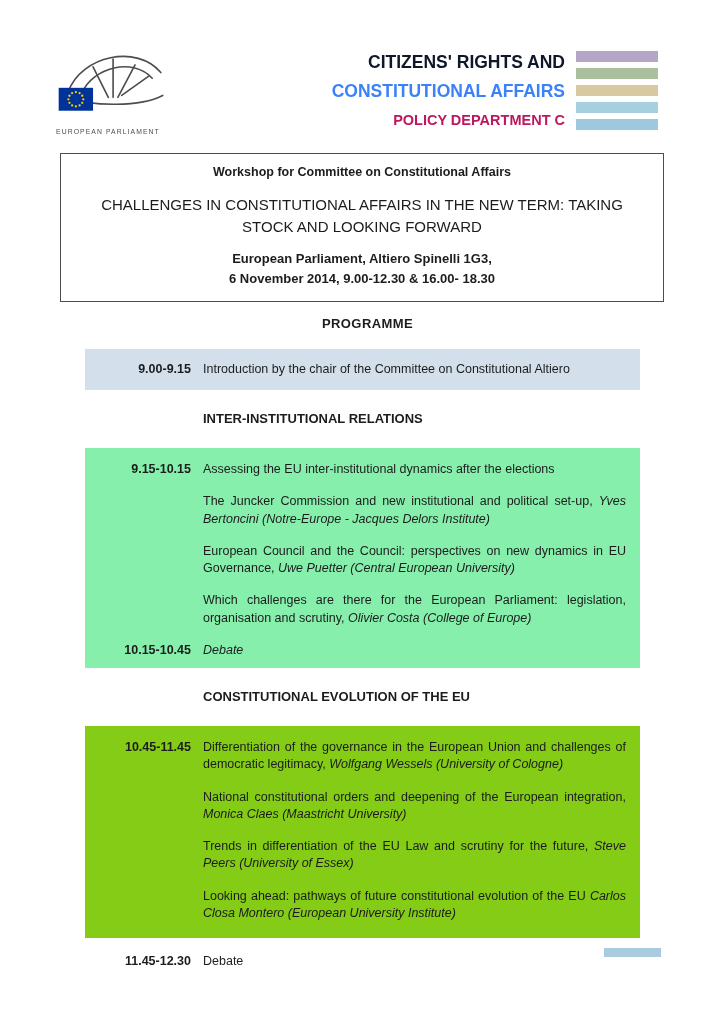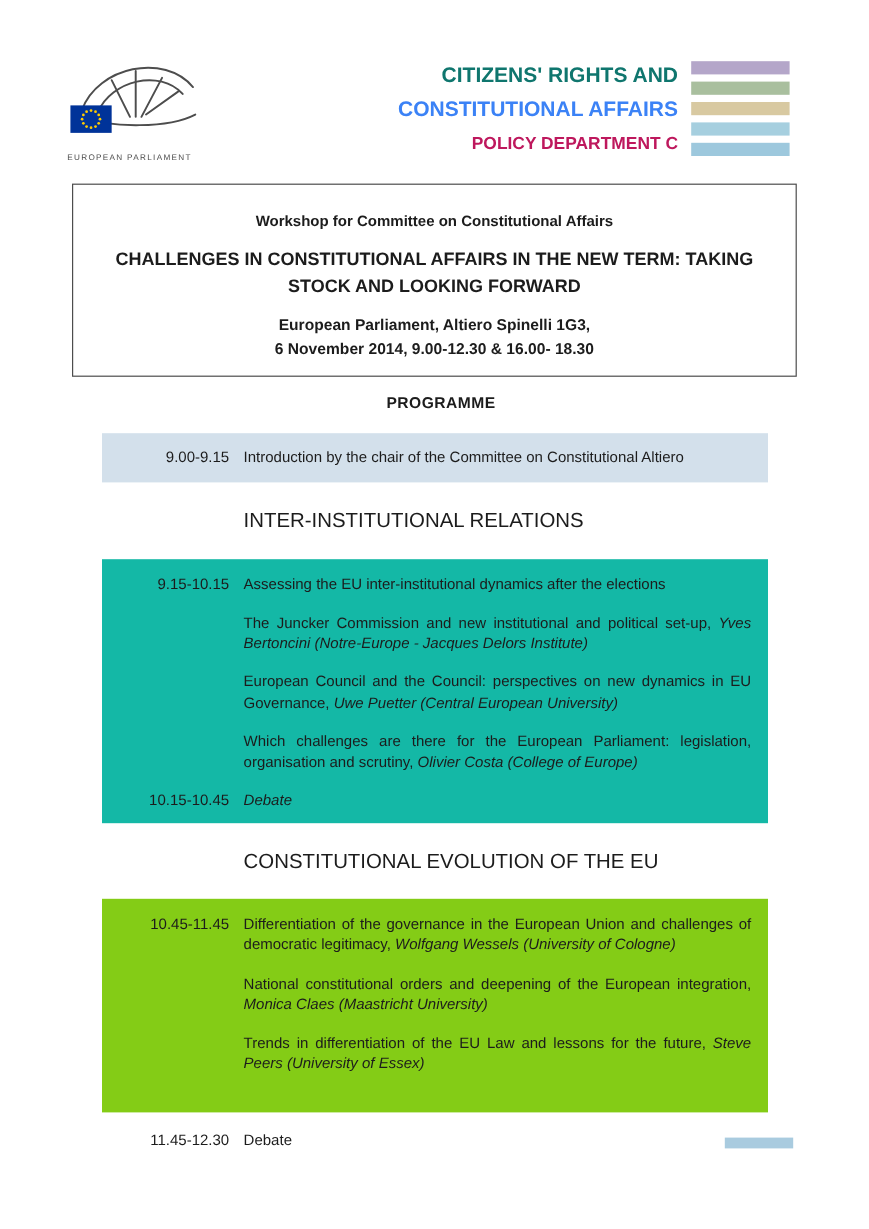--- a/index.html
+++ b/index.html
@@ -20,37 +20,37 @@
   .title-text{text-align:right;padding-top:6px;}
   .dept-title{font-size:17.5px;font-weight:bold;line-height:29px;}
   .dept-sub{font-size:14.5px;font-weight:bold;line-height:22px;margin-top:3px;}
   .bars{width:82px;margin-left:11px;padding-top:9px;display:flex;flex-direction:column;gap:6px;}
   .bar{height:11px;width:100%;}
   
   .banner{
     margin:18px 60px 0 60px;
     border:1px solid #4d4d4d;
     text-align:center;
-    padding:21px 26px 13px 26px;
+    padding:9px 26px 13px 26px;
   }
   .banner .workshop{font-size:12.5px;font-weight:bold;line-height:18px;margin-bottom:13px;}
-  .banner .big-title{font-size:15px;font-weight:bold;line-height:21.5px;margin:0 auto 12px auto;max-width:580px;}
+  .banner .big-title{font-size:15px;font-weight:normal;line-height:21.5px;margin:0 auto 12px auto;max-width:580px;}
   .banner .venue{font-size:13px;font-weight:bold;line-height:19.5px;}
   
   .programme-heading{margin-top:14px;text-align:center;font-size:13px;font-weight:bold;letter-spacing:0.4px;padding-left:11px;}
   .prog{margin:0 84px 0 85px;font-size:12.5px;line-height:1.38;}
   .prow{display:grid;grid-template-columns:106px 1fr;}
-  .time{font-weight:normal;text-align:right;white-space:nowrap;}
+  .time{font-weight:bold;text-align:right;white-space:nowrap;}
   .content{padding-left:12px;padding-right:14px;margin:0;}
   .just{text-align:justify;}
   .speaker{font-style:italic;}
   .debate-italic{font-style:italic;}
   .highlight{}
   .intro-row{margin-top:18px;padding:12px 0;}
-  .section-heading{margin-top:20px;padding-left:118px;font-weight:normal;font-size:17px;}
+  .section-heading{margin-top:20px;padding-left:118px;font-weight:bold;font-size:13px;}
   .block{margin-top:20px;padding:13px 0 9px 0;}
   .block .para{margin-top:15px;}
   .block .debate-row{margin-top:15px;}
   .block2{padding-bottom:16px;}
   .final-row{margin-top:13px;padding:2px 0;}
   .footer-accent{position:absolute;right:63px;top:948px;width:57px;height:9px;}
   
   .logo-svg{display:block;}
 </style>
 </head>
@@ -85,21 +85,21 @@
           <circle cx="17.3" cy="56.3" r="1.2"></circle>
             <circle cx="20.1" cy="53.5" r="1.2"></circle>
         </g>
       </svg>
       <div class="logo-caption">EUROPEAN PARLIAMENT</div>
     </div>
 
     <div class="mast-spacer"></div>
 
     <div class="title-text">
-      <div class="dept-title" style="color: #0f766e;">CITIZENS' RIGHTS AND</div>
+      <div class="dept-title" style="color: #0f172a;">CITIZENS' RIGHTS AND</div>
       <div class="dept-title" style="color: #3b82f6;">CONSTITUTIONAL AFFAIRS</div>
       <div class="dept-sub" style="color: #be185d;">POLICY DEPARTMENT C</div>
     </div>
 
     <div class="bars">
       <div class="bar" style="background-color: rgb(180, 166, 201);"></div>
       <div class="bar" style="background-color: rgb(169, 191, 158);"></div>
       <div class="bar" style="background-color: rgb(216, 201, 161);"></div>
       <div class="bar" style="background-color: rgb(166, 207, 223);"></div>
       <div class="bar" style="background-color: rgb(157, 200, 221);"></div>
@@ -117,21 +117,21 @@
 
   <div class="prog">
 
     <div class="prow intro-row highlight" style="background-color: rgb(211, 224, 235);">
       <div class="time">9.00-9.15</div>
       <p class="content">Introduction by the chair of the Committee on Constitutional Altiero</p>
     </div>
 
     <div class="section-heading">INTER-INSTITUTIONAL RELATIONS</div>
 
-    <div class="block highlight" style="background-color: #14b8a6;">
+    <div class="block highlight" style="background-color: #86efac;">
       <div class="prow">
         <div class="time">9.15-10.15</div>
         <p class="content">Assessing the EU inter-institutional dynamics after the elections</p>
       </div>
 
       <div class="prow para">
         <div class="time"></div>
         <p class="content just"><span>The Juncker Commission and new institutional and political set-up, </span><em class="speaker">Yves Bertoncini (Notre-Europe - Jacques Delors Institute)</em></p>
       </div>
 
@@ -159,25 +159,26 @@
         <p class="content just"><span>Differentiation of the governance in the European Union and challenges of democratic legitimacy, </span><em class="speaker">Wolfgang Wessels (University of Cologne)</em></p>
       </div>
 
       <div class="prow para">
         <div class="time"></div>
         <p class="content just"><span>National constitutional orders and deepening of the European integration, </span><em class="speaker">Monica Claes (Maastricht University)</em></p>
       </div>
 
       <div class="prow para">
         <div class="time"></div>
-        <p class="content just"><span>Trends in differentiation of the EU Law and lessons for the future, </span><em class="speaker">Steve Peers (University of Essex)</em></p>
+        <p class="content just"><span>Trends in differentiation of the EU Law and scrutiny for the future, </span><em class="speaker">Steve Peers (University of Essex)</em></p>
       </div>
 
       <div class="prow para">
         <div class="time"></div>
+        <p class="content just"><span>Looking ahead: pathways of future constitutional evolution of the EU </span><em class="speaker">Carlos Closa Montero (European University Institute)</em></p>
       </div>
     </div>
 
     <div class="prow final-row">
       <div class="time">11.45-12.30</div>
       <p class="content">Debate</p>
     </div>
 
   </div>
 

